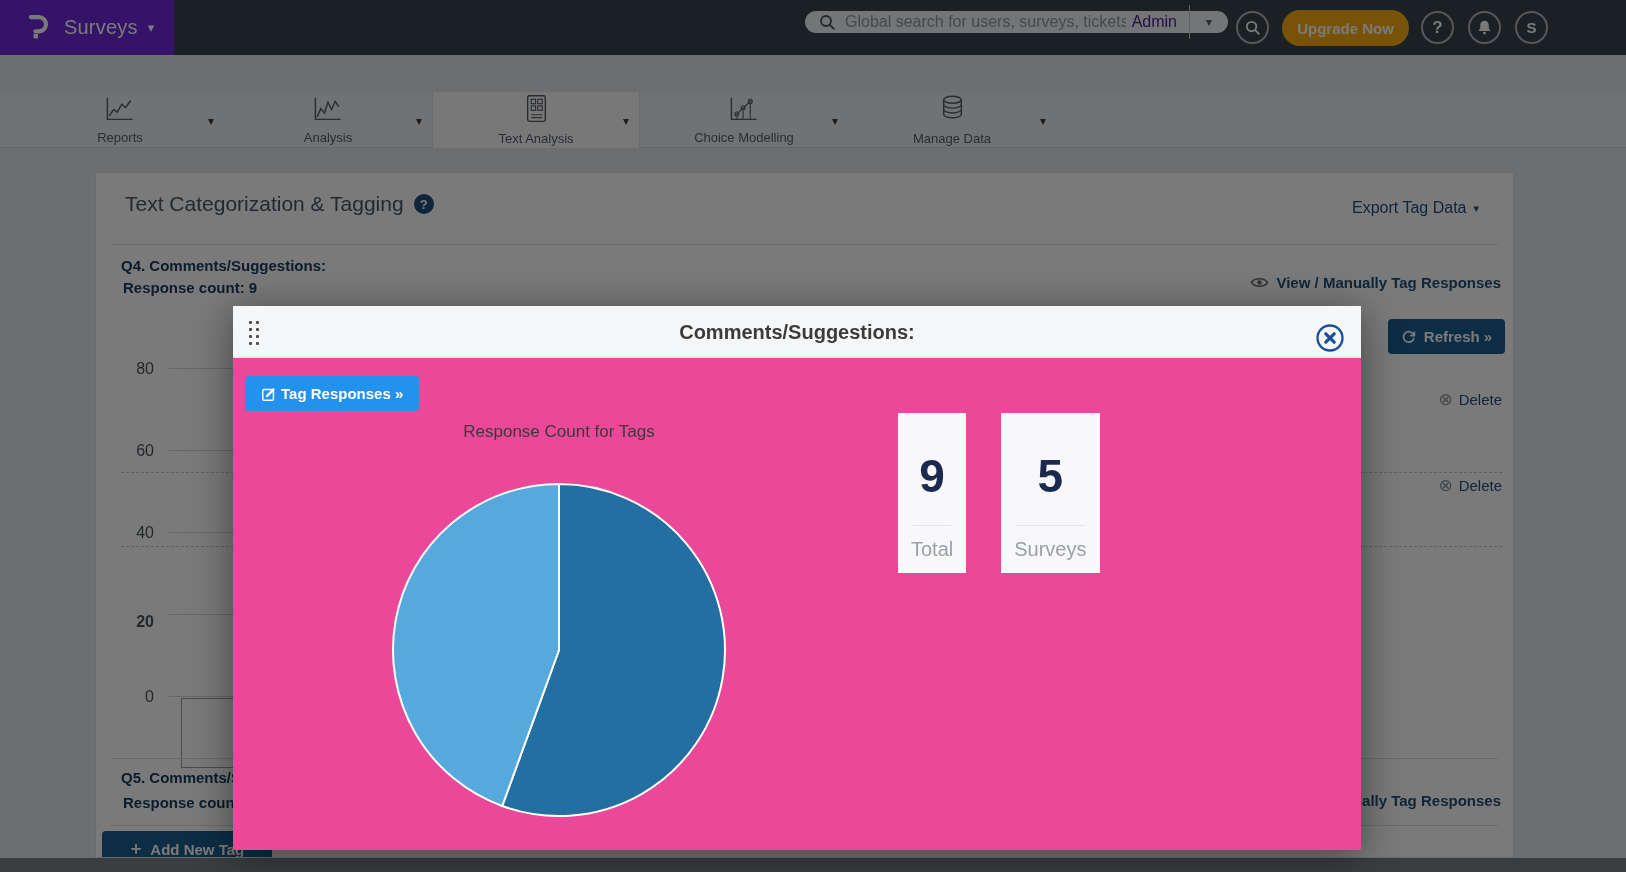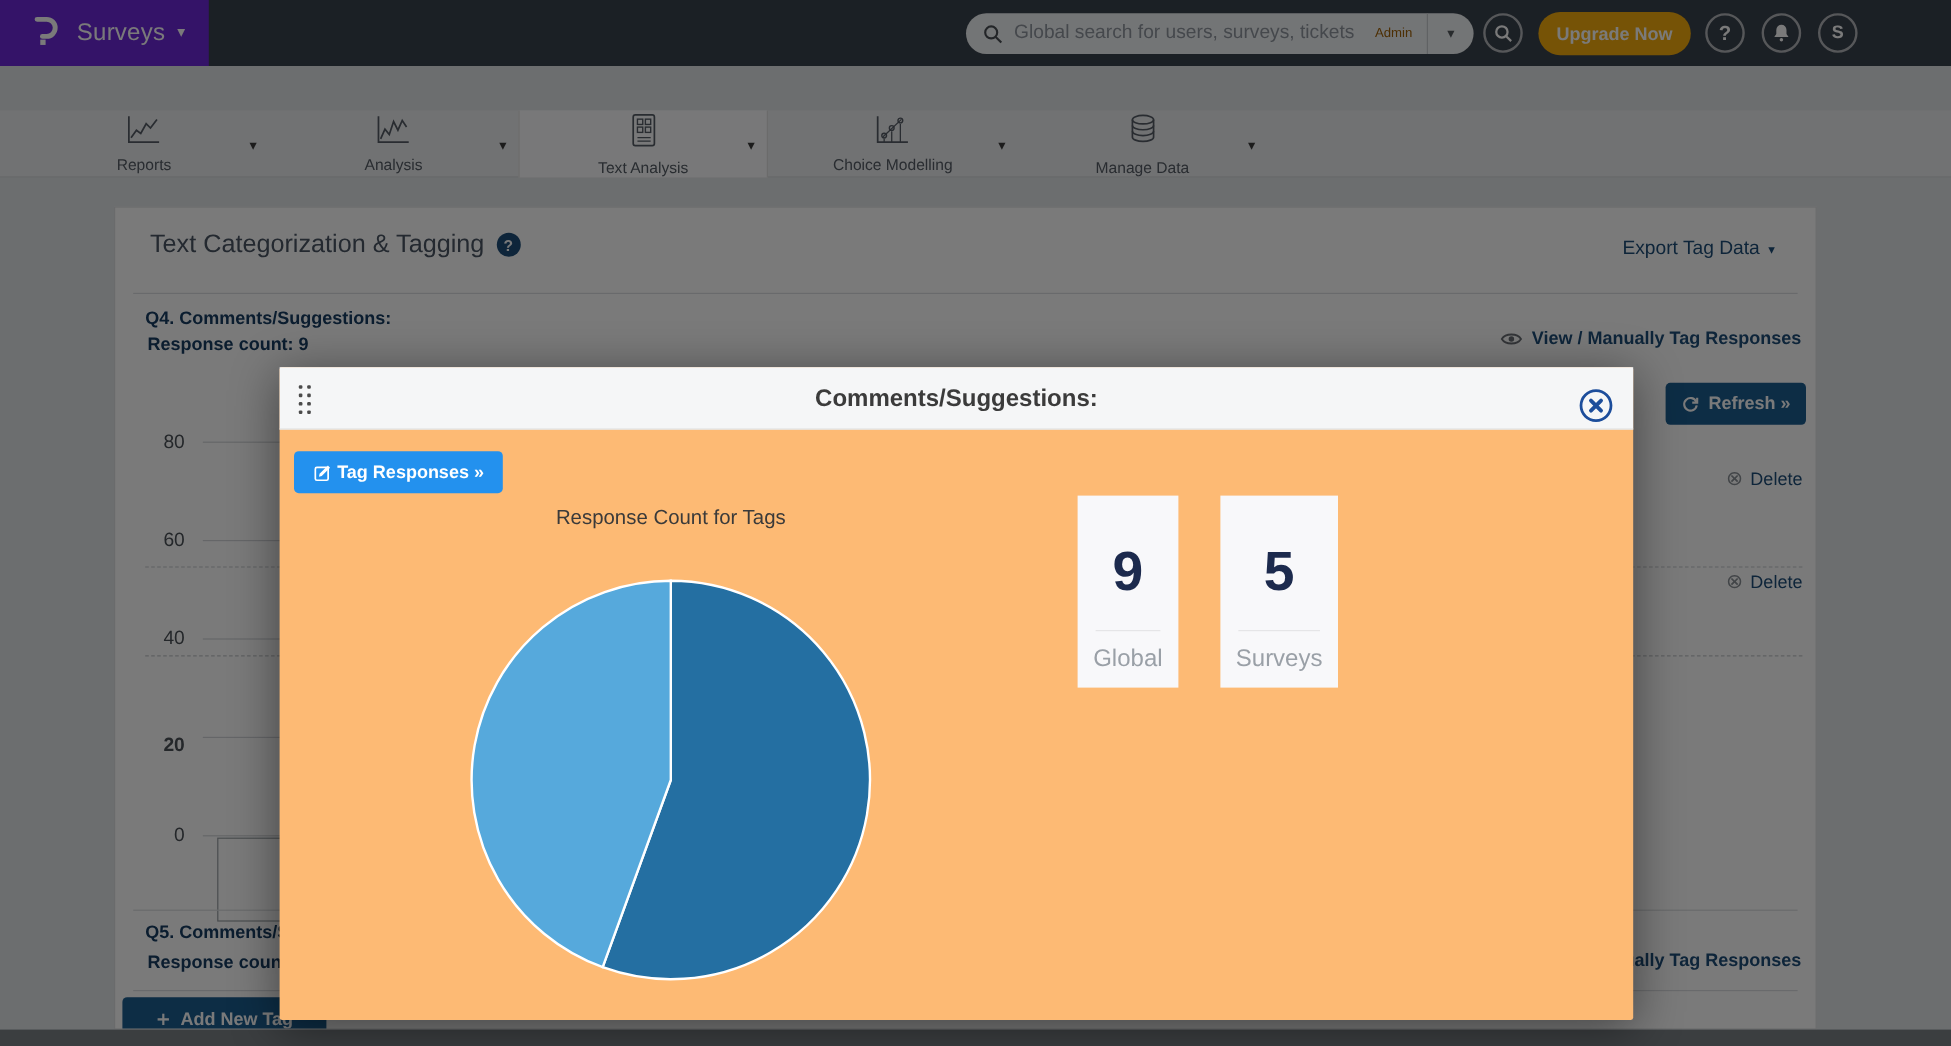--- a/index.html
+++ b/index.html
@@ -10,26 +10,26 @@
   
   .topbar { position:absolute; left:0; top:0; width:1626px; height:55px; background:#3a434e; }
   .logo-section { position:absolute; left:0; top:0; width:174px; height:55px; background:#6d28d9;
                   display:flex; align-items:center; padding-left:22px; gap:10px; cursor:pointer; }
   .logo-section .product { color:#fff; font-size:20px; font-weight:400; letter-spacing:.2px; }
   .logo-section .caret { color:#fff; font-size:13px; }
   .breadcrumb { position:absolute; left:200px; top:0; height:55px; display:flex; align-items:center; gap:12px; font-size:19px; }
   .bc-parent { color:#a9c6dd; cursor:pointer; }
   .bc-sep { color:#8fa3b2; font-size:20px; }
   .bc-current { color:#e3e9ef; }
-  .search-pill { position:absolute; left:805px; top:11px; width:423px; height:34px; background:#f1f4f6;
+  .search-pill { position:absolute; left:805px; top:11px; width:423px; height:22px; background:#f1f4f6;
                  border-radius:17px; display:flex; align-items:center; padding:0 0 0 14px; }
   .search-pill input { flex:1; border:none; outline:none; background:transparent; font-size:16px; color:#3c4043;
                        font-family:"Liberation Sans", sans-serif; }
   .search-pill input::placeholder { color:#9097a0; }
-  .scope { color:#a16207; font-size:11px; padding:0 12px 0 6px; cursor:pointer; }
+  .scope { color:#4c1d95; font-size:16px; padding:0 12px 0 6px; cursor:pointer; }
   .scope-divider { width:1px; height:34px; background:#c9ced2; }
   .scope-caret { width:38px; text-align:center; color:#555a5f; font-size:12px; cursor:pointer; }
   .circle-btn { position:absolute; top:11px; width:33px; height:33px; border:2px solid rgba(255,255,255,.62);
                 border-radius:50%; display:flex; align-items:center; justify-content:center; color:#fff; cursor:pointer; }
   .upgrade-btn { position:absolute; left:1282px; top:10px; width:127px; height:36px; border-radius:18px;
                  background:#f7ae0d; color:#fff; font-size:15px; font-weight:700; border:none;
                  display:flex; align-items:center; justify-content:center; cursor:pointer;
                  font-family:"Liberation Sans", sans-serif; }
   .help-glyph { font-size:17px; font-weight:700; }
   .avatar-glyph { font-size:15px; font-weight:700; }
@@ -78,21 +78,21 @@
   .tick-row { position:absolute; left:28px; width:30px; text-align:right; font-size:16px; color:#4d5359; }
   .gridline { position:absolute; left:73px; width:1177px; height:1px; background:#d3d6d9; }
   .axis-box { position:absolute; left:85px; top:525px; width:200px; height:70px; border:1px solid #9aa0a5; }
   .add-tag-btn { position:absolute; left:6px; top:658px; width:170px; height:36px; background:#1c5e91;
                  border:none; border-radius:4px; color:#fff; font-size:15px; font-weight:700; cursor:pointer;
                  display:flex; align-items:center; justify-content:center; gap:8px;
                  font-family:"Liberation Sans", sans-serif; }
 
   
   .backdrop { position:absolute; left:0; top:0; width:1626px; height:872px; background:rgba(0,0,0,.52); z-index:100; }
-  .modal { position:absolute; left:233px; top:306px; width:1128px; height:544px; background:#fdba74; z-index:200;
+  .modal { position:absolute; left:233px; top:306px; width:1128px; height:544px; background:#ec4899; z-index:200;
            box-shadow:0 6px 40px rgba(0,0,0,.45); border-radius:2px; }
   .modal-header { position:absolute; left:0; top:0; width:100%; height:52px; background:#f5f6f7;
                   border-bottom:1px solid #e2e2e2; }
   .modal-title { position:absolute; left:0; top:0; width:100%; height:52px; display:flex; align-items:center;
                  justify-content:center; font-size:20px; font-weight:700; color:#3b3b3b; }
   .drag-handle { position:absolute; left:16px; top:15px; display:grid; grid-template-columns:repeat(2,4px);
                  grid-auto-rows:4px; gap:3px; cursor:grab; }
   .drag-handle i { width:3px; height:3px; background:#4b4b4b; border-radius:1px; }
   .modal-close { position:absolute; right:16px; top:17px; width:30px; height:30px; cursor:pointer; }
   .tag-btn { position:absolute; left:12px; top:70px; height:35px; padding:0 16px; background:#2391ee;
@@ -333,21 +333,21 @@
       <svg width="336" height="336" viewBox="0 0 336 336">
           <path d="M168,168 L168.00,2.00 A166,166 0 1 1 111.22,323.99 Z" fill="#246fa2" stroke="#fff" stroke-width="2"></path>
           <path d="M168,168 L111.22,323.99 A166,166 0 0 1 168.00,2.00 Z" fill="#56a9dc" stroke="#fff" stroke-width="2"></path>
         </svg>
     </div>
 
     <div class="stats">
       <div class="stat-card">
         <div class="stat-value">9</div>
         <div class="stat-line"></div>
-        <div class="stat-label">Global</div>
+        <div class="stat-label">Total</div>
       </div>
       <div class="stat-card">
         <div class="stat-value">5</div>
         <div class="stat-line"></div>
         <div class="stat-label">Surveys</div>
       </div>
     </div>
   </div>
 
 </div>

